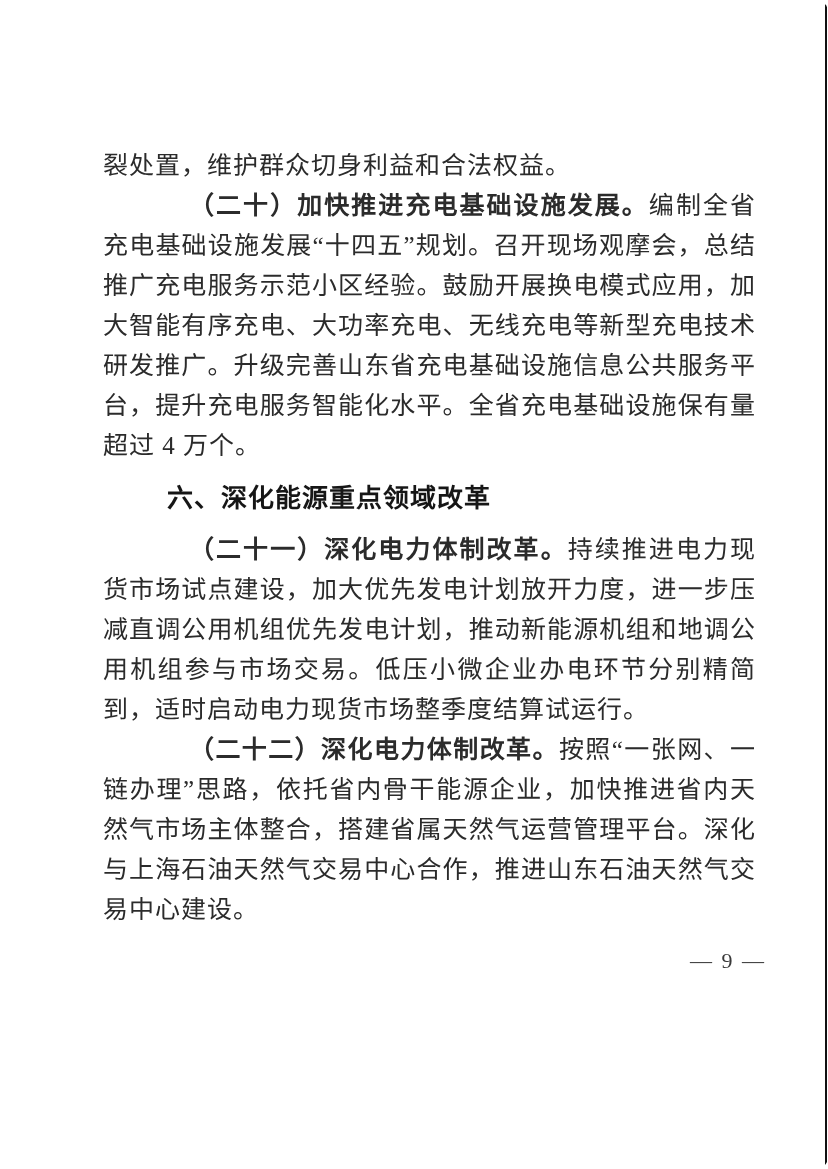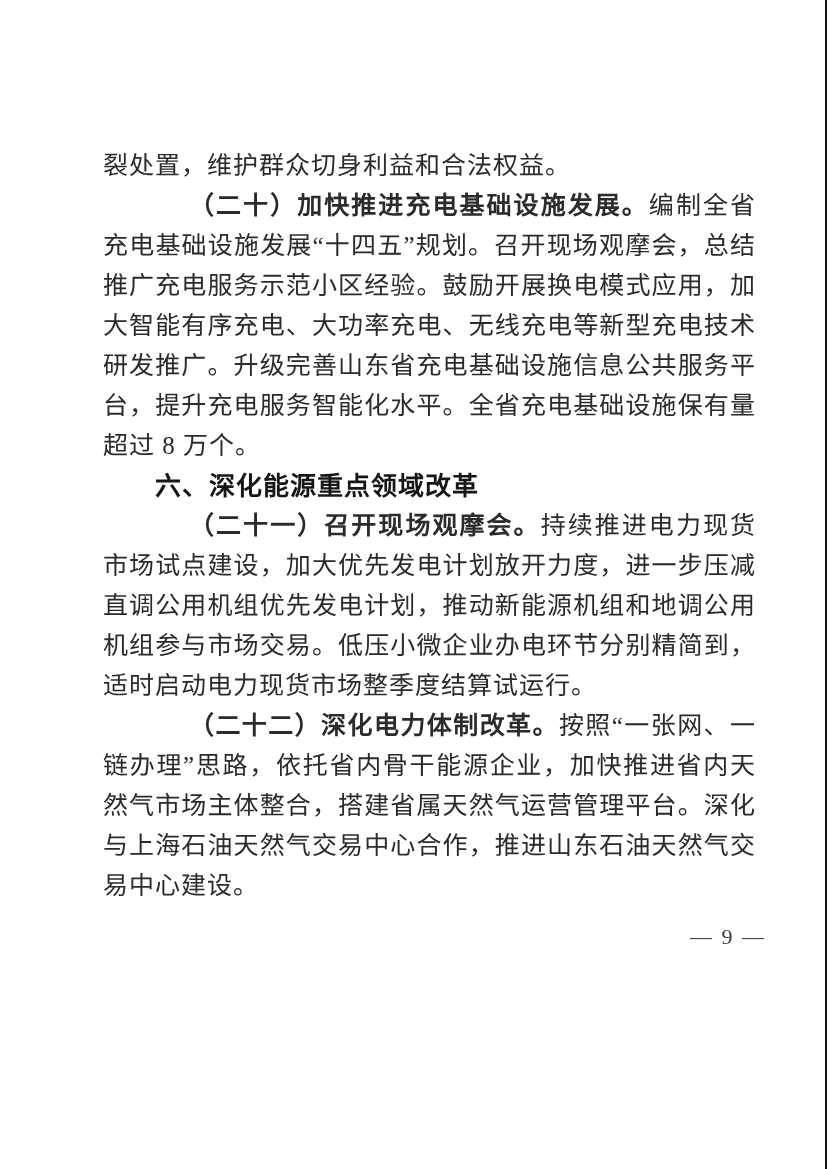--- a/index.html
+++ b/index.html
@@ -8,20 +8,21 @@
     background: #ffffff;
   }
   .page {
     position: relative;
     width: 828px;
     height: 1169px;
     background: #ffffff;
     overflow: hidden;
     font-family: "Liberation Serif", "DejaVu Serif", serif;
     color: #2b2b2b;
+    border-radius: 12px;
   }
   
   .edge-line {
     position: absolute;
     left: 825px;
     top: 0;
     width: 2px;
     height: 1169px;
     background: #111111;
   }
@@ -41,21 +42,21 @@
     text-indent: 2em;
   }
   .para.continuation {
     text-indent: 0;
   }
   .para .lead {
     font-weight: bold;
     margin-left: 36px;
   }
   .section-heading {
-    margin: 0;
+    margin: 12px;
     font-size: 26px;
     line-height: 40px;
     letter-spacing: 1px;
     text-indent: 2em;
     font-weight: bold;
     color: #161616;
     font-family: "Liberation Sans", "DejaVu Sans", sans-serif;
   }
   .page-number {
     margin-top: 18px;
@@ -69,25 +70,25 @@
 </style>
 </head>
 <body>
 
 <div class="page">
 
   <div class="content">
 
     <p class="para continuation"><span>裂处置，维护群众切身利益和合法权益。</span></p>
 
-    <p class="para"><span class="lead">（二十）加快推进充电基础设施发展。</span><span>编制全省充电基础设施发展“十四五”规划。召开现场观摩会，总结推广充电服务示范小区经验。鼓励开展换电模式应用，加大智能有序充电、大功率充电、无线充电等新型充电技术研发推广。升级完善山东省充电基础设施信息公共服务平台，提升充电服务智能化水平。全省充电基础设施保有量超过 8 万个。</span></p>
+    <p class="para"><span class="lead">（二十）加快推进充电基础设施发展。</span><span>编制全省充电基础设施发展“十四五”规划。召开现场观摩会，总结推广充电服务示范小区经验。鼓励开展换电模式应用，加大智能有序充电、大功率充电、无线充电等新型充电技术研发推广。升级完善山东省充电基础设施信息公共服务平台，提升充电服务智能化水平。全省充电基础设施保有量超过 4 万个。</span></p>
 
     <h2 class="section-heading">六、深化能源重点领域改革</h2>
 
-    <p class="para"><span class="lead">（二十一）召开现场观摩会。</span><span>持续推进电力现货市场试点建设，加大优先发电计划放开力度，进一步压减直调公用机组优先发电计划，推动新能源机组和地调公用机组参与市场交易。低压小微企业办电环节分别精简到，适时启动电力现货市场整季度结算试运行。</span></p>
+    <p class="para"><span class="lead">（二十一）深化电力体制改革。</span><span>持续推进电力现货市场试点建设，加大优先发电计划放开力度，进一步压减直调公用机组优先发电计划，推动新能源机组和地调公用机组参与市场交易。低压小微企业办电环节分别精简到，适时启动电力现货市场整季度结算试运行。</span></p>
 
     <p class="para"><span class="lead">（二十二）深化电力体制改革。</span><span>按照“一张网、一链办理”思路，依托省内骨干能源企业，加快推进省内天然气市场主体整合，搭建省属天然气运营管理平台。深化与上海石油天然气交易中心合作，推进山东石油天然气交易中心建设。</span></p>
 
 
     <div class="page-number">— 9 —</div>
 
   </div>
 
   <div class="edge-line"></div>
 

